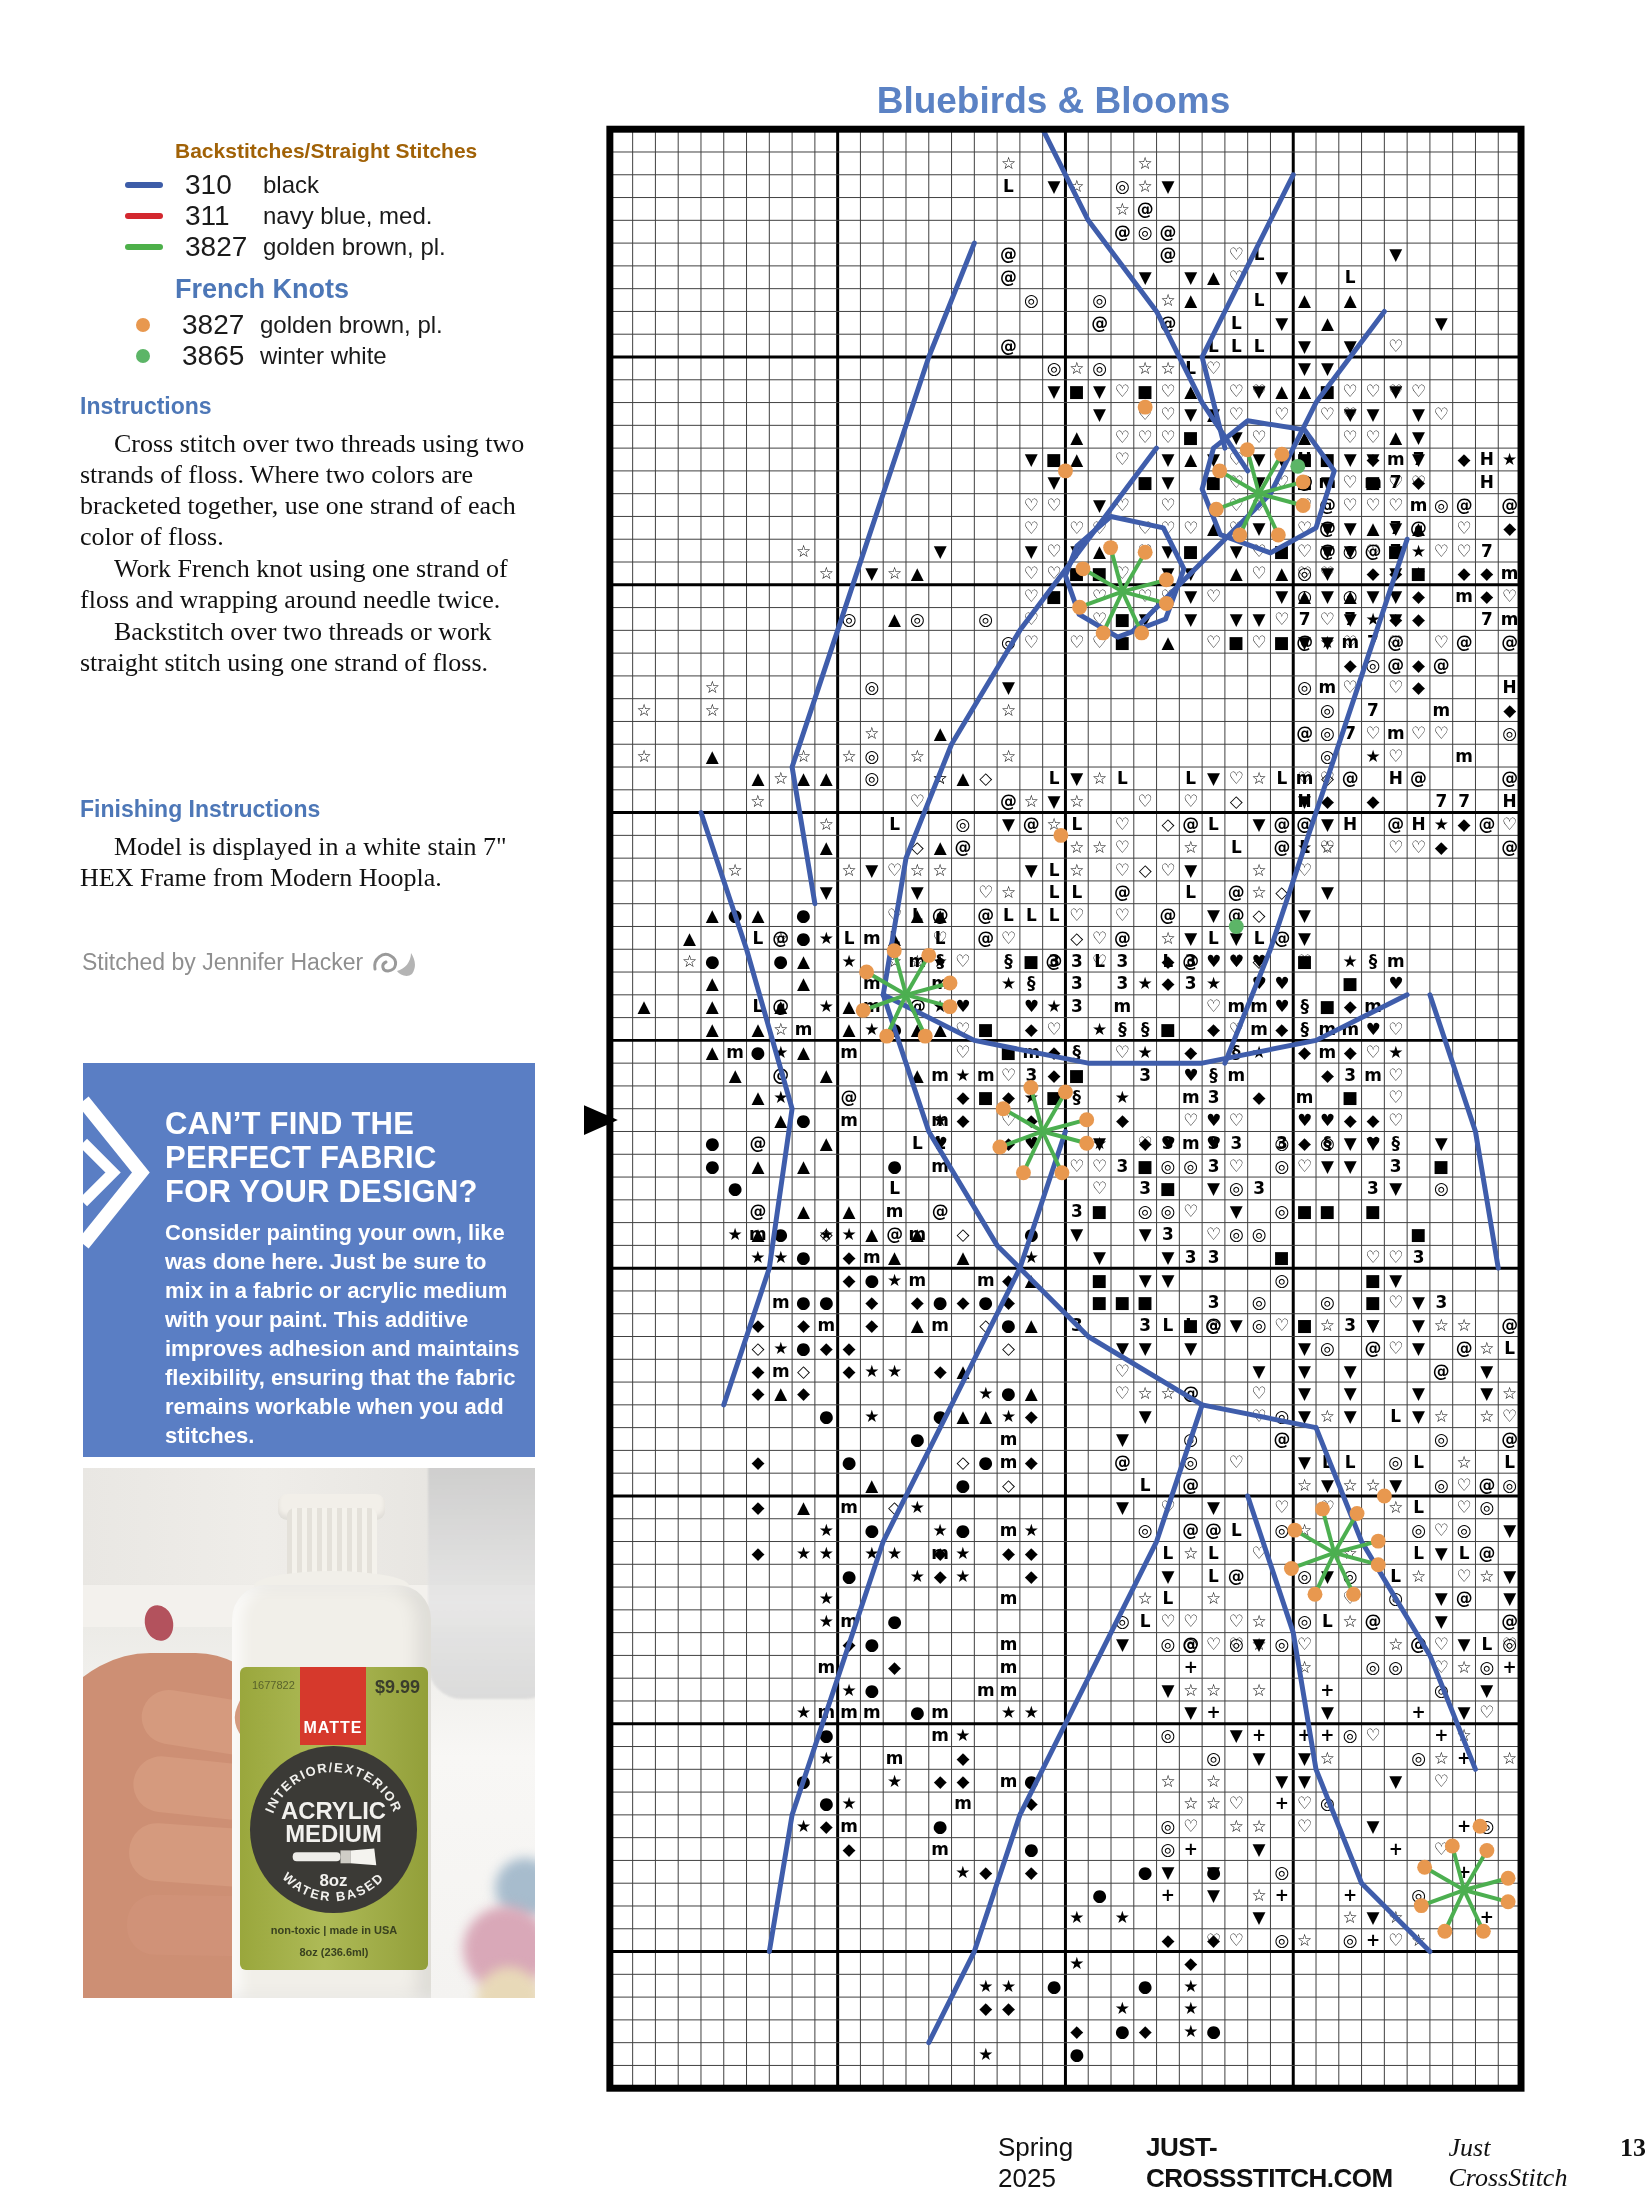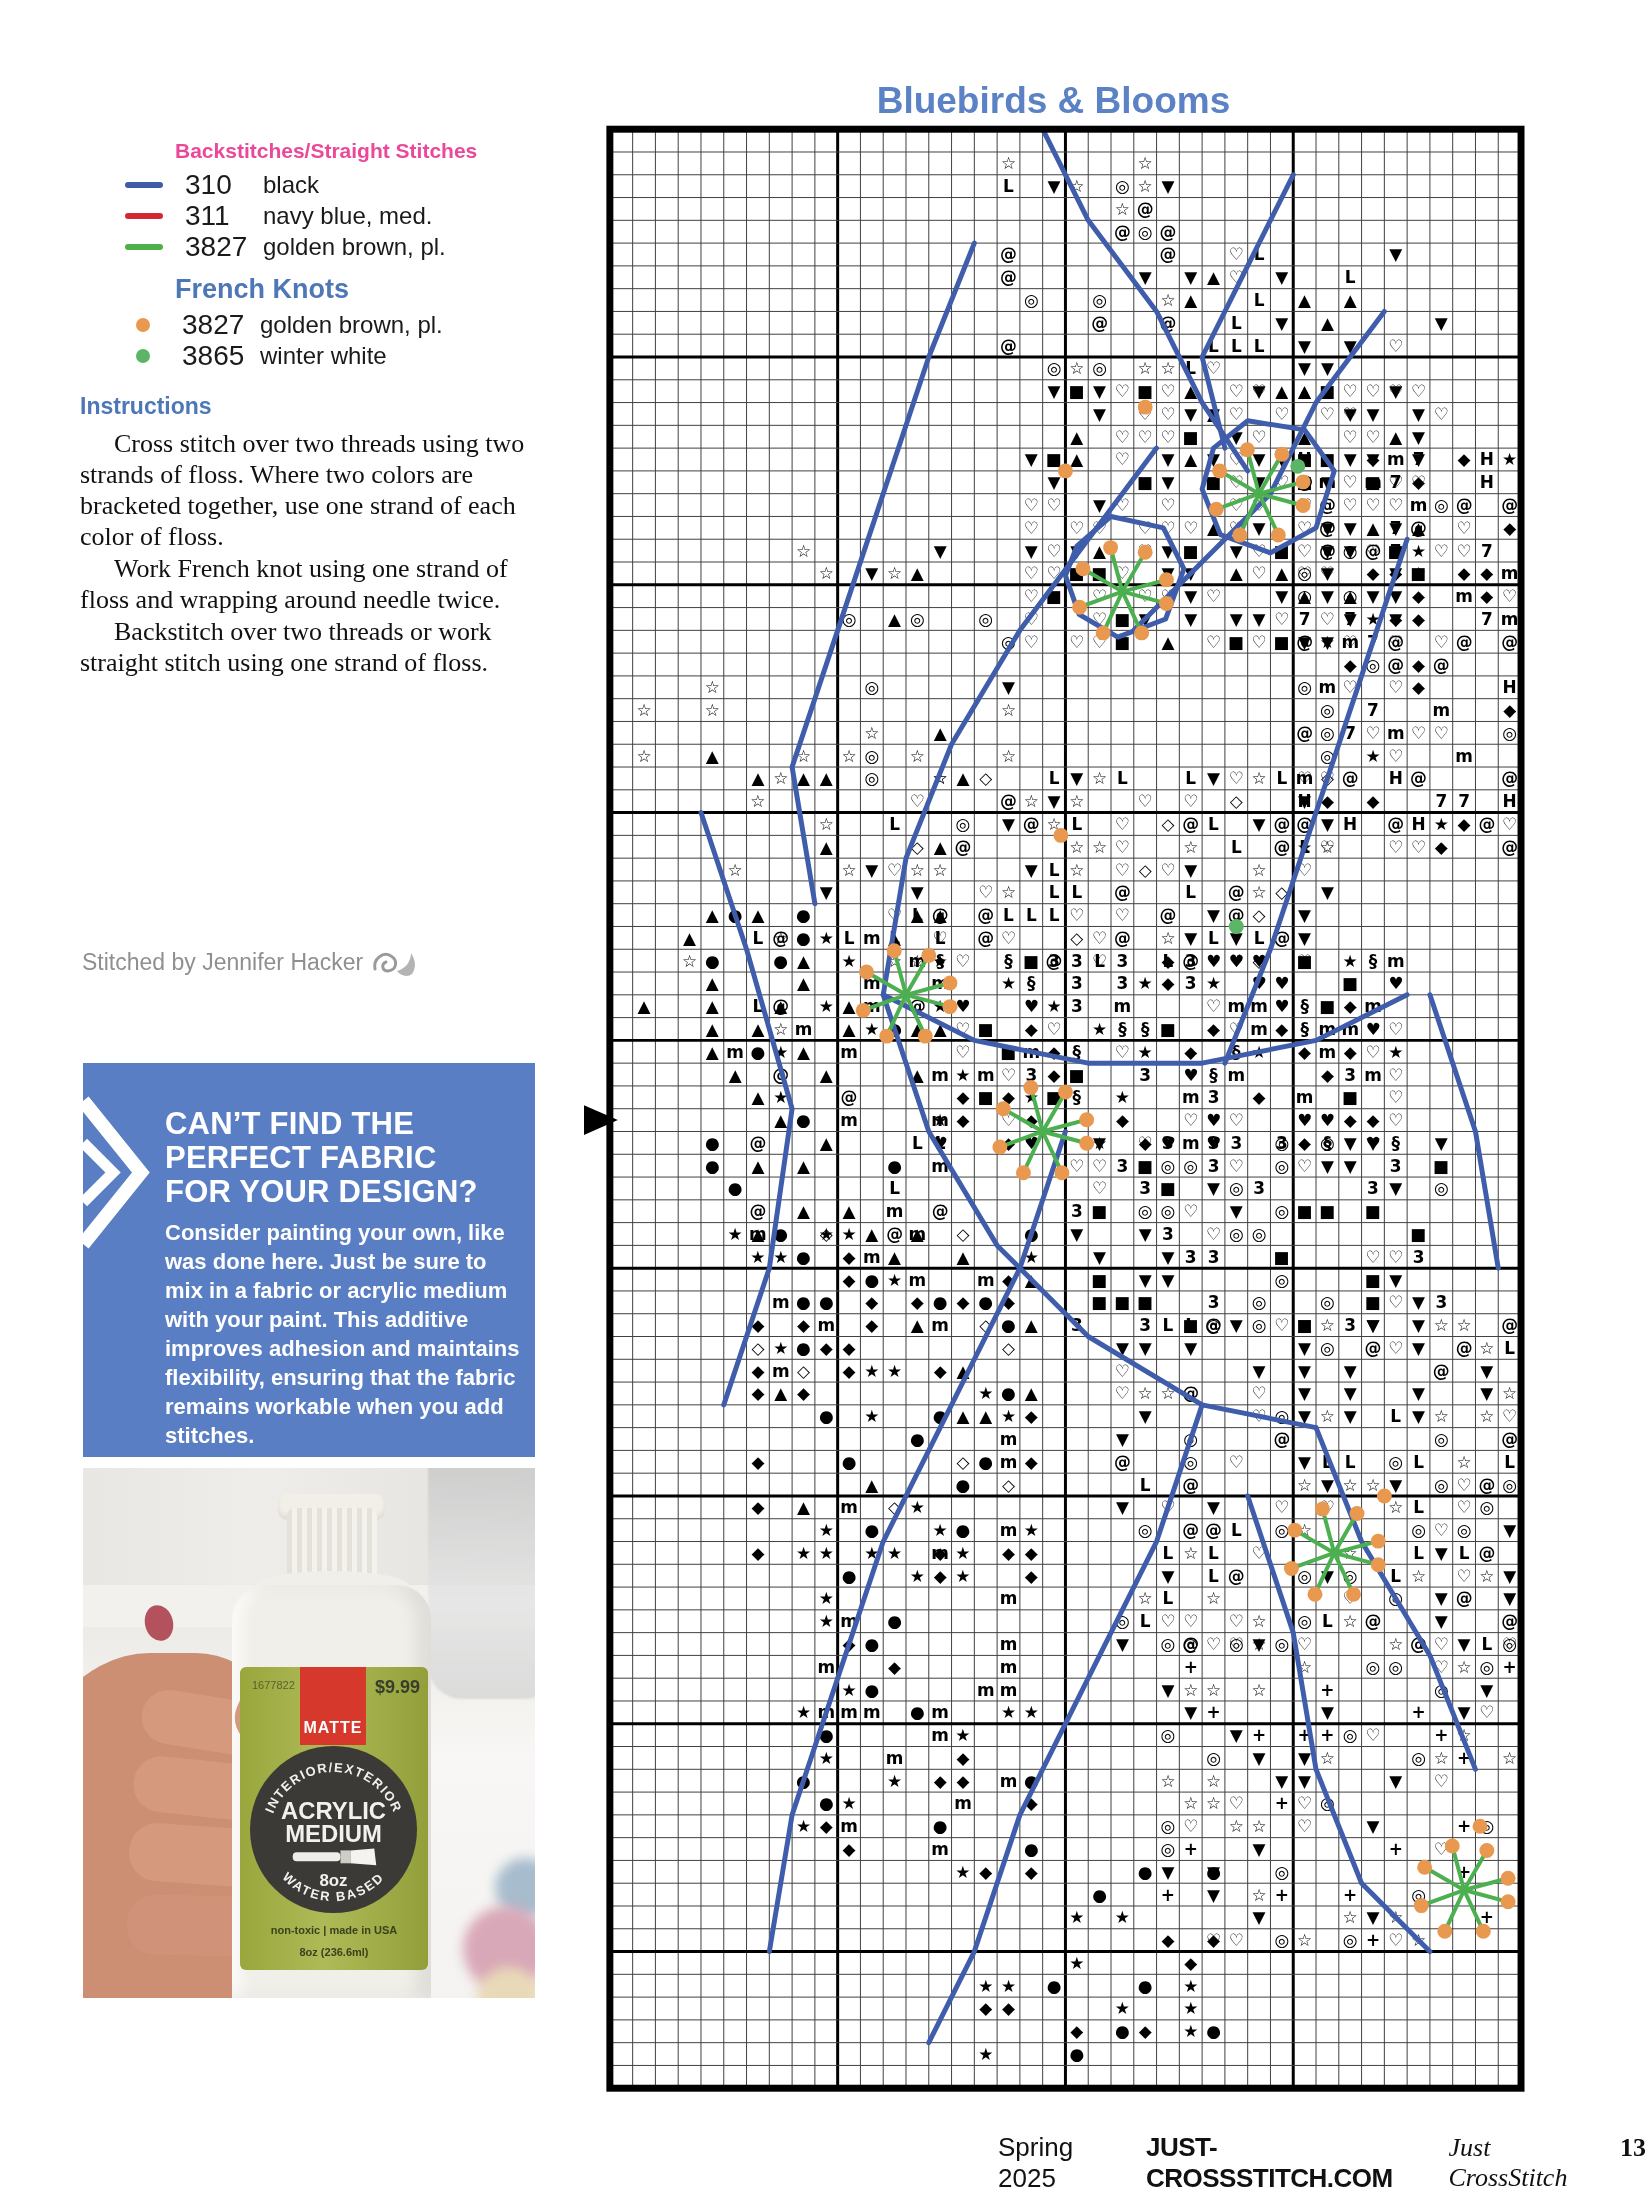--- a/index.html
+++ b/index.html
@@ -5,21 +5,21 @@
   html,body{margin:0;padding:0;background:#ffffff;}
   .page{position:relative;width:1646px;height:2211px;background:#ffffff;overflow:hidden;
         font-family:"Liberation Sans",sans-serif;color:#1a1a1a;}
 
   
   .chart-title{position:absolute;left:584px;top:80px;width:939px;text-align:center;
     font-size:37px;font-weight:bold;color:#5b82c4;letter-spacing:0px;}
 
   
   .sidebar{position:absolute;left:80px;top:139px;width:468px;}
-  .legend-heading{font-size:21px;font-weight:bold;color:#ec4899;margin:0 0 6px 95px;}
+  .legend-heading{font-size:21px;font-weight:bold;color:#a16207;margin:0 0 6px 95px;}
   .legend-row{display:flex;align-items:center;height:31px;}
   .legend-swatch{width:38px;height:6px;border-radius:3px;margin-left:45px;flex:0 0 auto;}
   .legend-dot{width:14px;height:14px;border-radius:50%;margin-left:56px;flex:0 0 auto;}
   .legend-code{width:78px;margin-left:22px;font-size:28px;}
   .legend-dot + .legend-code{margin-left:32px;}
   .legend-name{font-size:24px;}
   .knots-heading{font-size:27px;font-weight:bold;color:#4d77b7;margin:12px 0 4px 95px;}
 
   .section-heading{font-size:23px;font-weight:bold;color:#4d77b7;margin:0 0 8px 0;}
   .instructions{position:absolute;left:80px;top:393px;width:473px;}
@@ -131,20 +131,24 @@
     </div>
   </div>
 
   <div class="instructions">
     <div class="section-heading">Instructions</div>
     <p class="body-para">Cross stitch over two threads using two strands of floss. Where two colors are bracketed together, use one strand of each color of floss.</p>
     <p class="body-para">Work French knot using one strand of floss and wrapping around needle twice.</p>
     <p class="body-para">Backstitch over two threads or work straight stitch using one strand of floss.</p>
   </div>
 
+  <div class="finishing">
+    <div class="section-heading">Finishing Instructions</div>
+    <p class="body-para">Model is displayed in a white stain 7" HEX Frame from Modern Hoopla.</p>
+  </div>
 
   <div class="credit">
     <span>Stitched by Jennifer Hacker</span>
     <svg width="52" height="30" viewBox="0 0 52 30">
       <path d="M4 22 C2 12, 12 4, 20 9 C27 13, 26 23, 17 24 C11 24, 10 17, 15 15" stroke="#9a9a9a" stroke-width="3" fill="none" stroke-linecap="round"></path>
       <path d="M26 24 C34 22, 40 15, 40 6 C44 12, 46 20, 41 27 C36 31, 29 28, 26 24 Z" fill="#b4b4b4"></path>
     </svg>
   </div>
 
   <div class="promo-box">

